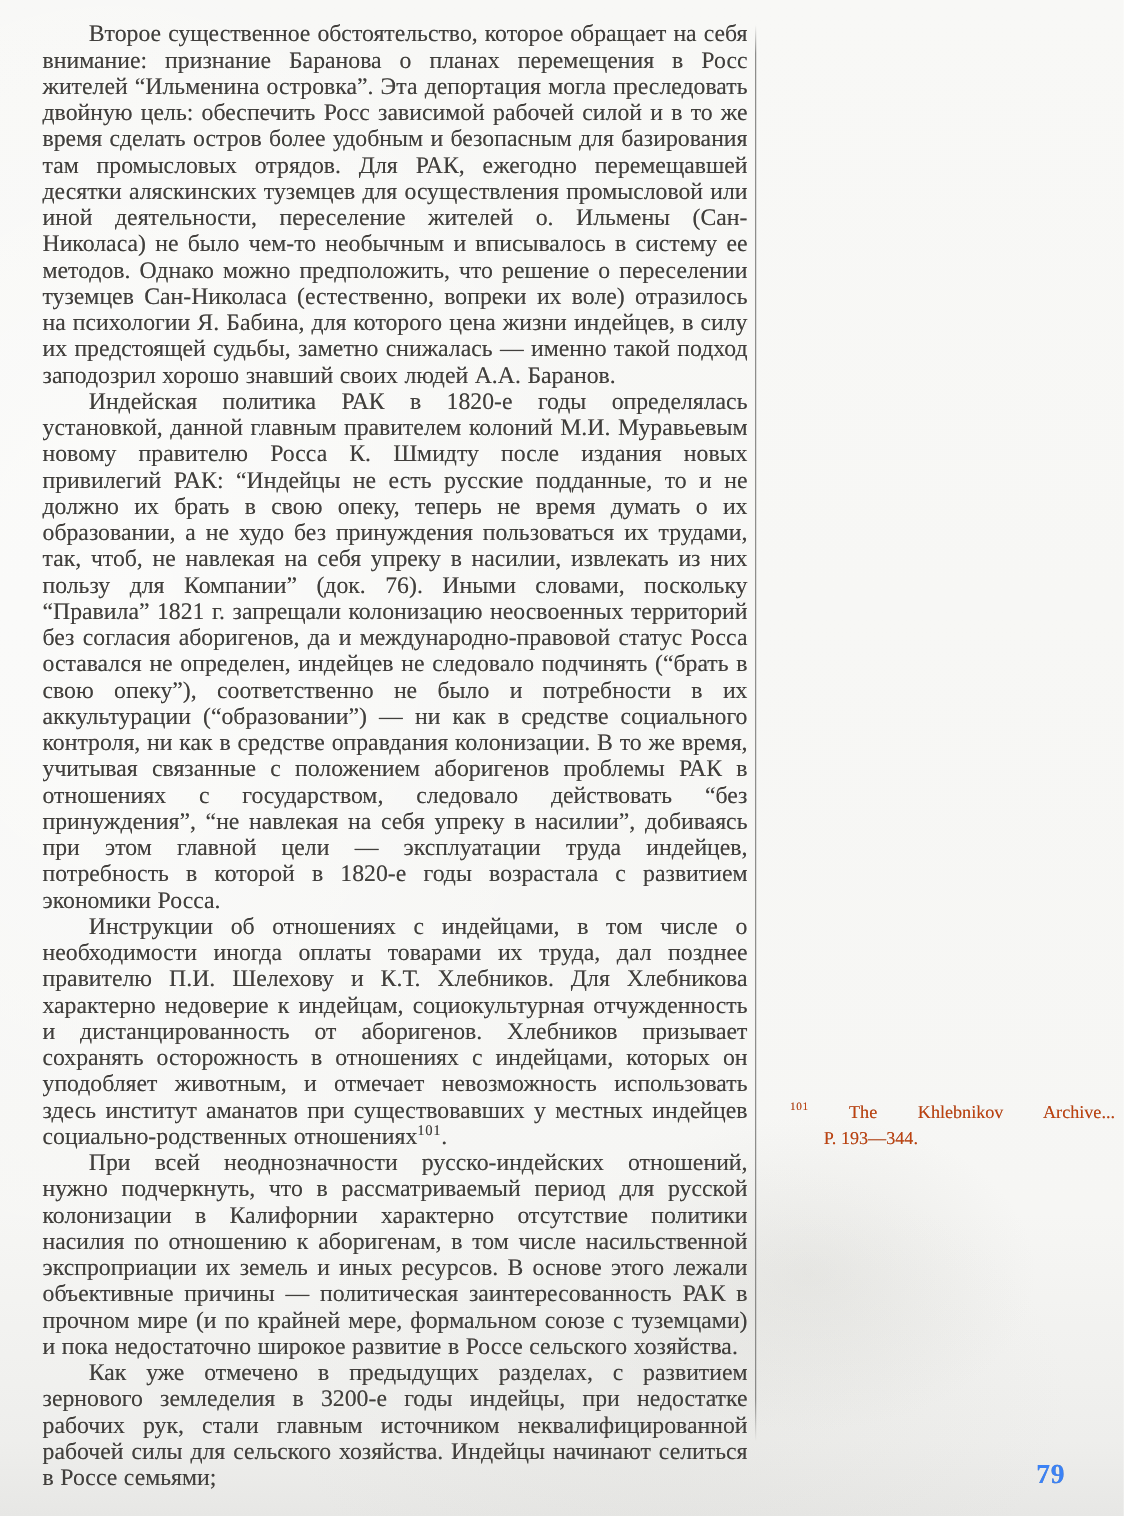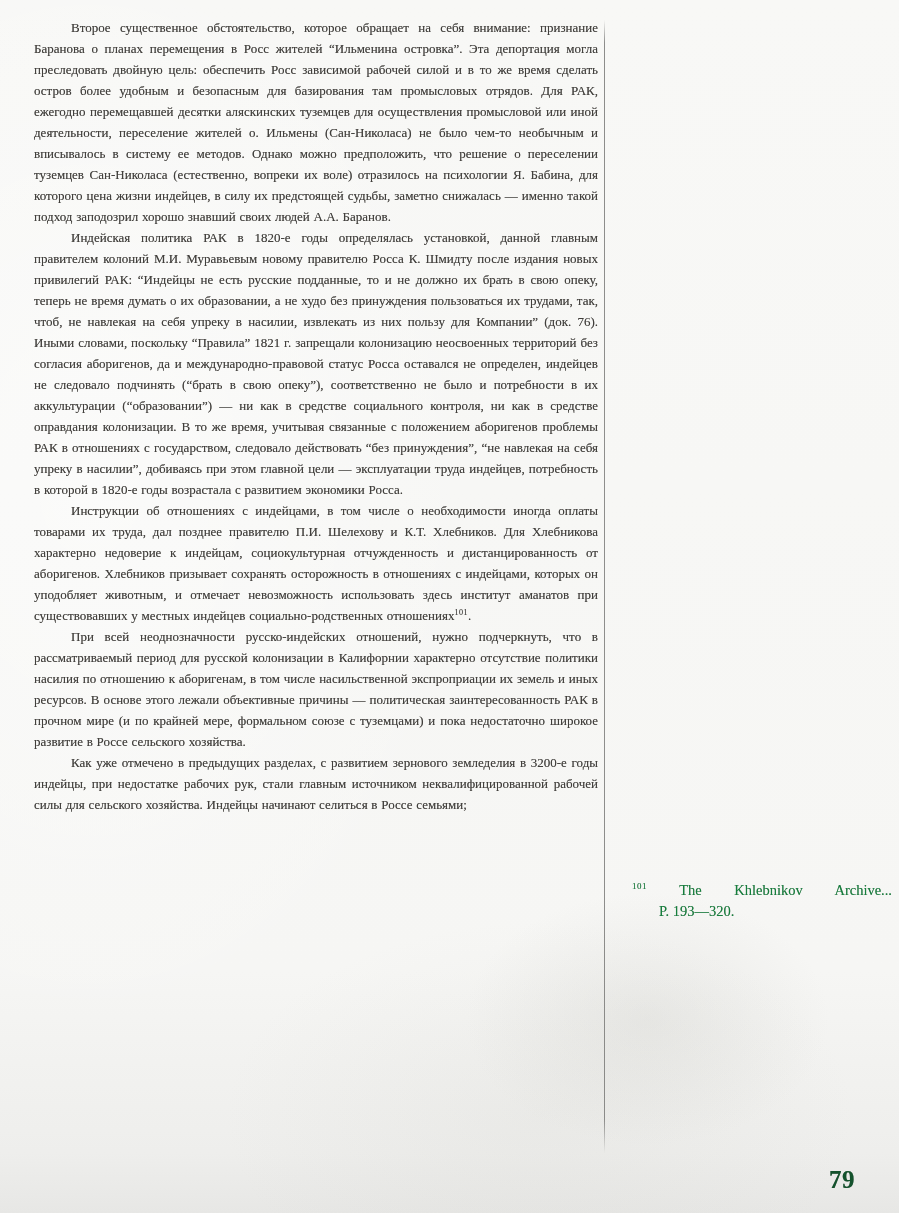--- a/index.html
+++ b/index.html
@@ -20,21 +20,21 @@
   }
   .page {
     position: absolute;
     inset: 0;
   }
   .text-column {
     position: absolute;
     left: 34px;
     top: 17px;
     width: 564px;
-    font-size: 13px;
+    font-size: 19px;
     line-height: 21px;
     color: #413f3c;
     text-align: justify;
     text-shadow: 0 0 0.5px rgba(70,68,64,0.55);
   }
   .para {
     margin: 0;
     text-indent: 37px;
     word-spacing: 0.5px;
   }
@@ -57,38 +57,38 @@
       rgba(122,122,120,0.85) 97%,
       rgba(128,128,126,0) 100%);
   }
   .margin-note {
     position: absolute;
     left: 632px;
     top: 880px;
     width: 260px;
     font-size: 14.5px;
     line-height: 20.5px;
-    color: #15803d;
+    color: #c2410c;
     text-shadow: 0 0 0.5px rgba(74,73,70,0.5);
   }
   .mn-line1 {
     text-align: justify;
     text-align-last: justify;
   }
   .mn-line2 {
     padding-left: 27px;
   }
   .page-number {
     position: absolute;
     left: 829px;
     top: 1166px;
-    font-size: 25px;
+    font-size: 22px;
     font-weight: 700;
     letter-spacing: 0.5px;
-    color: #14532d;
+    color: #3b82f6;
     text-shadow: 0 0 0.5px rgba(62,61,59,0.5);
     text-align: right;
   }
 </style>
 </head>
 <body>
 
 <div class="page">
 
   <div class="text-column" lang="ru">
@@ -96,18 +96,18 @@
     <p class="para">Индейская политика РАК в 1820-е годы определялась установкой, данной главным правителем колоний М.И. Муравьевым новому правителю Росса К. Шмидту после издания новых привилегий РАК: “Индейцы не есть русские подданные, то и не должно их брать в свою опеку, теперь не время думать о их образовании, а не худо без принуждения пользоваться их трудами, так, чтоб, не навлекая на себя упреку в насилии, извлекать из них пользу для Компании” (док. 76). Иными словами, поскольку “Правила” 1821 г. запрещали колонизацию неосвоенных территорий без согласия аборигенов, да и международно-правовой статус Росса оставался не определен, индейцев не следовало подчинять (“брать в свою опеку”), соответственно не было и потребности в их аккультурации (“образовании”) — ни как в средстве социального контроля, ни как в средстве оправдания колонизации. В то же время, учитывая связанные с положением аборигенов проблемы РАК в отношениях с государством, следовало действовать “без принуждения”, “не навлекая на себя упреку в насилии”, добиваясь при этом главной цели — эксплуатации труда индейцев, потребность в которой в 1820-е годы возрастала с развитием экономики Росса.</p>
     <p class="para"><span>Инструкции об отношениях с индейцами, в том числе о необходимости иногда оплаты товарами их труда, дал позднее правителю П.И. Шелехову и К.Т. Хлебников. Для Хлебникова характерно недоверие к индейцам, социокультурная отчужденность и дистанцированность от аборигенов. Хлебников призывает сохранять осторожность в отношениях с индейцами, которых он уподобляет животным, и отмечает невозможность использовать здесь институт аманатов при существовавших у местных индейцев социально-родственных отношениях</span><sup class="fn-ref">101</sup><span>.</span></p>
     <p class="para">При всей неоднозначности русско-индейских отношений, нужно подчеркнуть, что в рассматриваемый период для русской колонизации в Калифорнии характерно отсутствие политики насилия по отношению к аборигенам, в том числе насильственной экспроприации их земель и иных ресурсов. В основе этого лежали объективные причины — политическая заинтересованность РАК в прочном мире (и по крайней мере, формальном союзе с туземцами) и пока недостаточно широкое развитие в Россе сельского хозяйства.</p>
     <p class="para">Как уже отмечено в предыдущих разделах, с развитием зернового земледелия в 3200-е годы индейцы, при недостатке рабочих рук, стали главным источником неквалифицированной рабочей силы для сельского хозяйства. Индейцы начинают селиться в Россе семьями;</p>
   </div>
 
   <div class="divider"></div>
 
   <div class="margin-note">
     <div class="mn-line1"><sup class="fn-ref">101</sup> <span>The Khlebnikov Archive...</span></div>
-    <div class="mn-line2">P. 193—320.</div>
+    <div class="mn-line2">P. 193—344.</div>
   </div>
 
   <div class="page-number">79</div>
 
 </div>
 
 </body></html>

